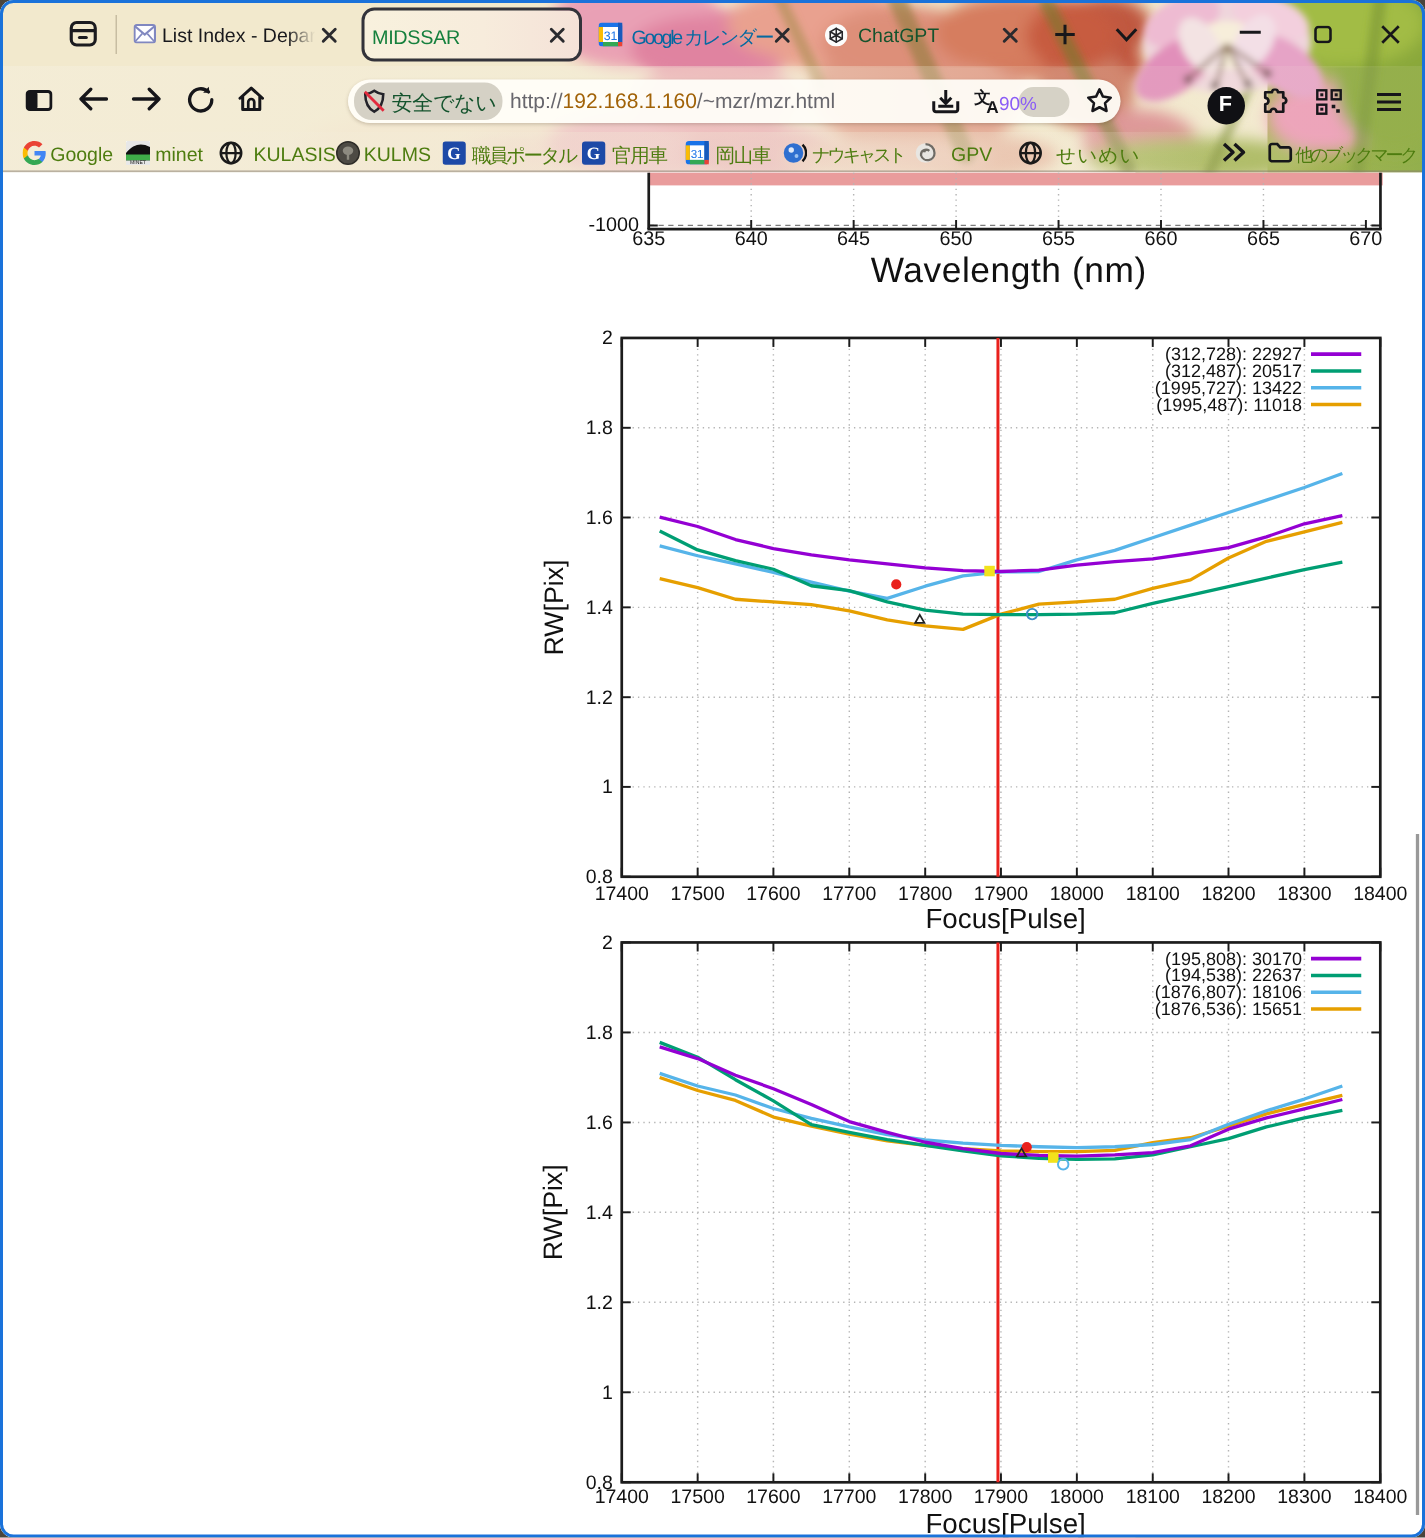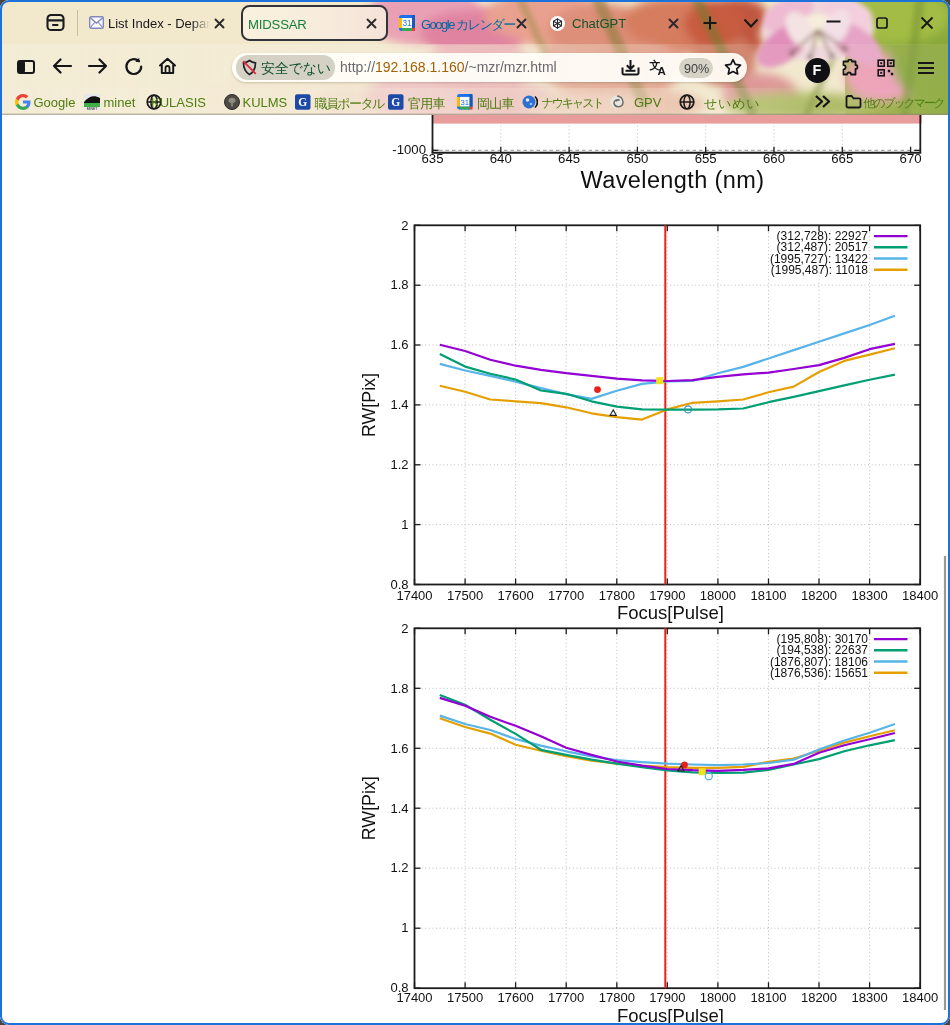--- a/index.html
+++ b/index.html
@@ -199,21 +199,21 @@
 <path d="M9.5 1 V9.5 M5.8 6.2 L9.5 10 L13.2 6.2" fill="none" stroke="#16161a" stroke-width="2" stroke-linejoin="round"></path>
 <line x1="4.5" y1="11.8" x2="14.5" y2="11.8" stroke="#16161a" stroke-width="2"></line>
 </svg>
 <svg class="abs" style="left:649px;top:58px" width="19" height="18" viewBox="0 0 19 18">
 <g fill="#16161a" font-family="Liberation Sans">
 <text x="0.5" y="10.5" font-size="11" font-weight="bold">文</text>
 <text x="8.5" y="17" font-size="11.5" font-weight="bold">A</text>
 </g>
 </svg>
 <div class="abs" style="left:678.5px;top:58.4px;width:34px;height:19.4px;border-radius:10px;background:#d6d2c6"></div>
-<div class="abs" style="left:684px;top:61.5px;font-size:12.6px;color:#404040">90%</div>
+<div class="abs" style="left:666px;top:61.5px;font-size:12.6px;color:#8b5cf6">90%</div>
 <svg class="abs" style="left:724px;top:58px" width="18" height="18" viewBox="0 0 18 18">
 <path d="M9 1.6 L11.3 6.4 L16.5 7.1 L12.7 10.8 L13.7 16 L9 13.5 L4.3 16 L5.3 10.8 L1.5 7.1 L6.7 6.4 Z" fill="none" stroke="#16161a" stroke-width="1.7" stroke-linejoin="round"></path>
 </svg>
 <div class="abs" style="left:804.5px;top:58px;width:25px;height:25px;border-radius:50%;background:#101014;color:#fff;font-size:14.5px;font-weight:bold;text-align:center;line-height:25px">F</div>
 <svg class="abs" style="left:841px;top:59px" width="18" height="18" viewBox="0 0 18 18">
 <path d="M7 2.5 a2 2 0 0 1 4 0 h3.5 v3.5 a2 2 0 0 1 0 4 v5.5 h-4.5 a2 2 0 0 0 -4 0 H2.5 v-5 a2 2 0 0 0 0 -4.3 V2.5 Z" fill="none" stroke="#16161a" stroke-width="1.8" stroke-linejoin="round"></path>
 </svg>
 <svg class="abs" style="left:877px;top:59px" width="18" height="18" viewBox="0 0 18 18">
 <g fill="none" stroke="#16161a" stroke-width="1.6">
 <rect x="1.2" y="1.2" width="6" height="6"></rect>
@@ -241,21 +241,21 @@
       <rect y="9" width="16" height="4" fill="#3fae49"></rect>
       <rect y="13" width="16" height="3" fill="#e8e8e8"></rect>
       <text x="8" y="15.6" font-size="3.4" text-anchor="middle" fill="#111" font-family="Liberation Sans">MINET</text>
     </svg>
 <div class="bm" style="left:103.5px">minet</div>
 <svg class="abs" style="left:145.5px;top:93.5px" width="16" height="16" viewBox="0 0 16 16">
       <circle cx="8" cy="8" r="6.8" fill="none" stroke="#1a1a1a" stroke-width="1.7"></circle>
       <ellipse cx="8" cy="8" rx="3.1" ry="6.8" fill="none" stroke="#1a1a1a" stroke-width="1.5"></ellipse>
       <line x1="1.2" y1="8" x2="14.8" y2="8" stroke="#1a1a1a" stroke-width="1.5"></line>
     </svg>
-<div class="bm" style="left:151px">KULASIS</div>
+<div class="bm" style="left:169px">KULASIS</div>
 <svg class="abs" style="left:223.5px;top:93.5px" width="16" height="16" viewBox="0 0 16 16">
       <circle cx="8" cy="8" r="7.5" fill="#4d4a44"></circle>
       <circle cx="8" cy="8" r="7.5" fill="none" stroke="#2e2c28" stroke-width="1"></circle>
       <ellipse cx="8" cy="6.5" rx="3.5" ry="2.8" fill="#8d8a80"></ellipse>
       <rect x="7.2" y="8" width="1.6" height="4.5" fill="#8d8a80"></rect>
     </svg>
 <div class="bm" style="left:242.5px">KULMS</div>
 <svg class="abs" style="left:294.5px;top:93.5px" width="16" height="16" viewBox="0 0 16 16">
       <rect width="15.5" height="15.5" y="0.25" rx="2" fill="#1d49a7"></rect>
       <text x="7.7" y="12.2" font-size="11.5" font-weight="bold" text-anchor="middle" fill="#fff" font-family="Liberation Serif">G</text>

